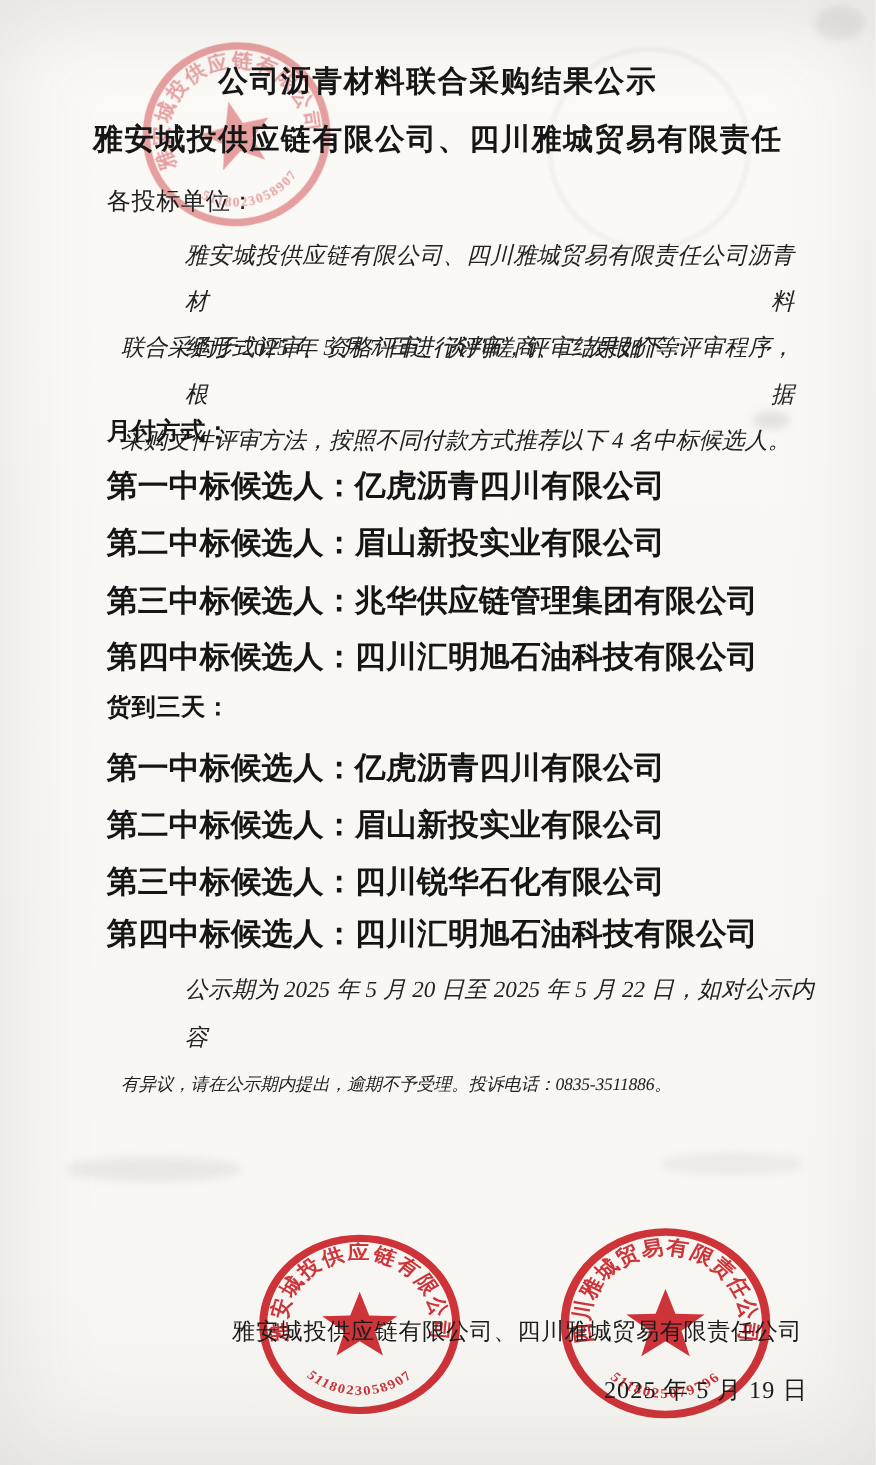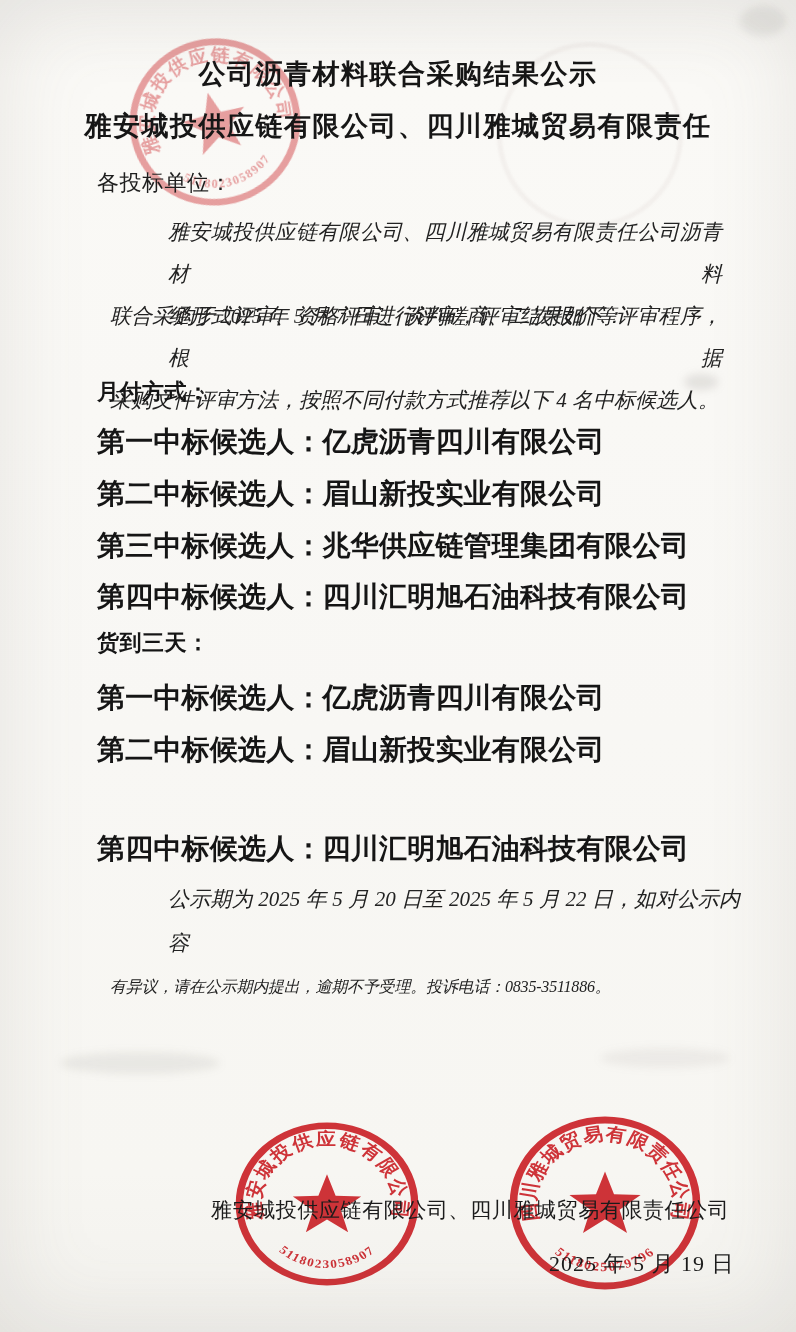--- a/index.html
+++ b/index.html
@@ -78,20 +78,21 @@
 
   <div class="line sec-heading" style="left:97px;top:377px">月付方式：</div>
   <div class="line list-item" style="left:97px;top:423px">第一中标候选人：亿虎沥青四川有限公司</div>
   <div class="line list-item" style="left:97px;top:475px">第二中标候选人：眉山新投实业有限公司</div>
   <div class="line list-item" style="left:97px;top:527px">第三中标候选人：兆华供应链管理集团有限公司</div>
   <div class="line list-item" style="left:97px;top:578px">第四中标候选人：四川汇明旭石油科技有限公司</div>
 
   <div class="line sec-heading" style="left:97px;top:628px">货到三天：</div>
   <div class="line list-item" style="left:97px;top:679px">第一中标候选人：亿虎沥青四川有限公司</div>
   <div class="line list-item" style="left:97px;top:731px">第二中标候选人：眉山新投实业有限公司</div>
+  <div class="line list-item" style="left:97px;top:783px">第三中标候选人：四川锐华石化有限公司</div>
   <div class="line list-item" style="left:97px;top:830px">第四中标候选人：四川汇明旭石油科技有限公司</div>
 
   <div class="para" style="top:877px;width:630px">
     <div class="l1" style="line-height:44px">公示期为 2025 年 5 月 20 日至 2025 年 5 月 22 日，如对公示内容</div>
     <div class="l2" style="line-height:44px;font-size:16px;letter-spacing:-0.2px">有异议，请在公示期内提出，逾期不予受理。投诉电话：0835-3511886。</div>
   </div>
 
   <div class="stamp" style="left:234px;top:1121px;width:186px;height:166px;opacity:.92;">
     <svg viewBox="-70 -70 140 140" preserveAspectRatio="none">
       <circle cx="0" cy="0" r="66" fill="none" stroke="#d2232a" stroke-width="5.5"></circle>

